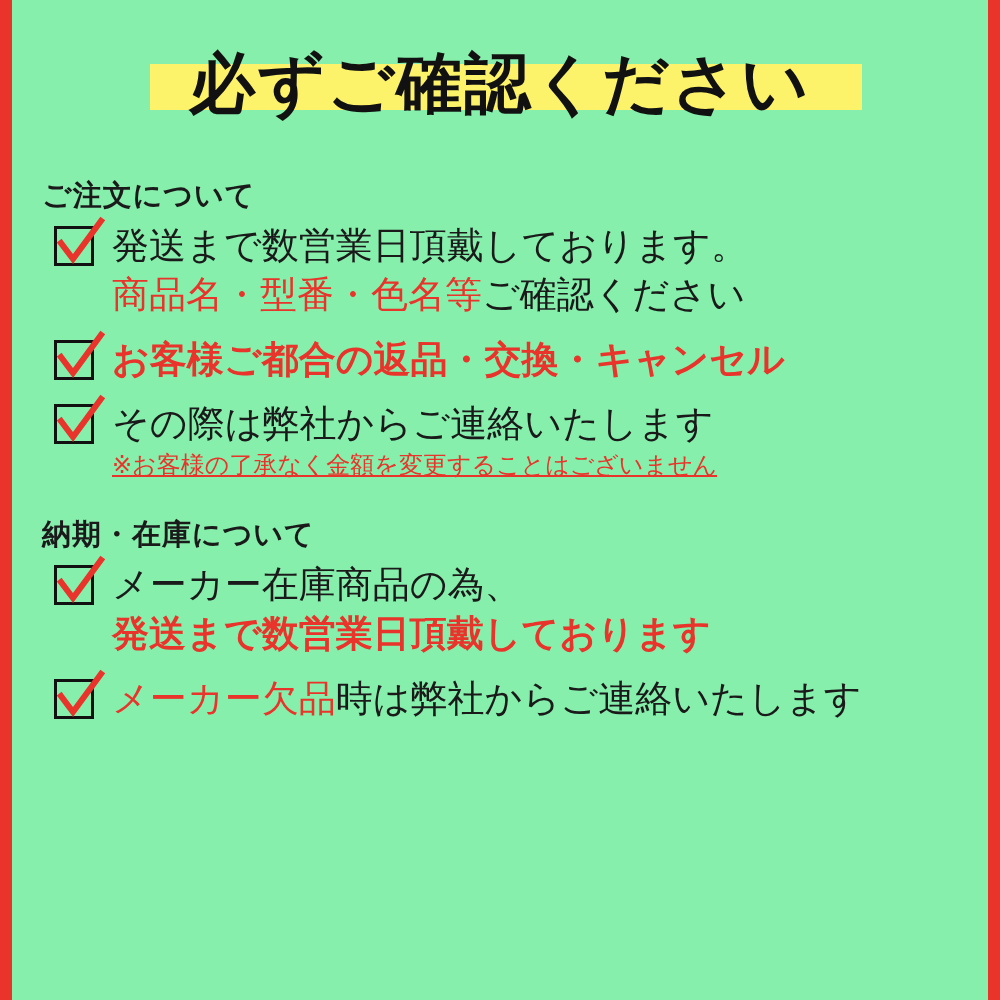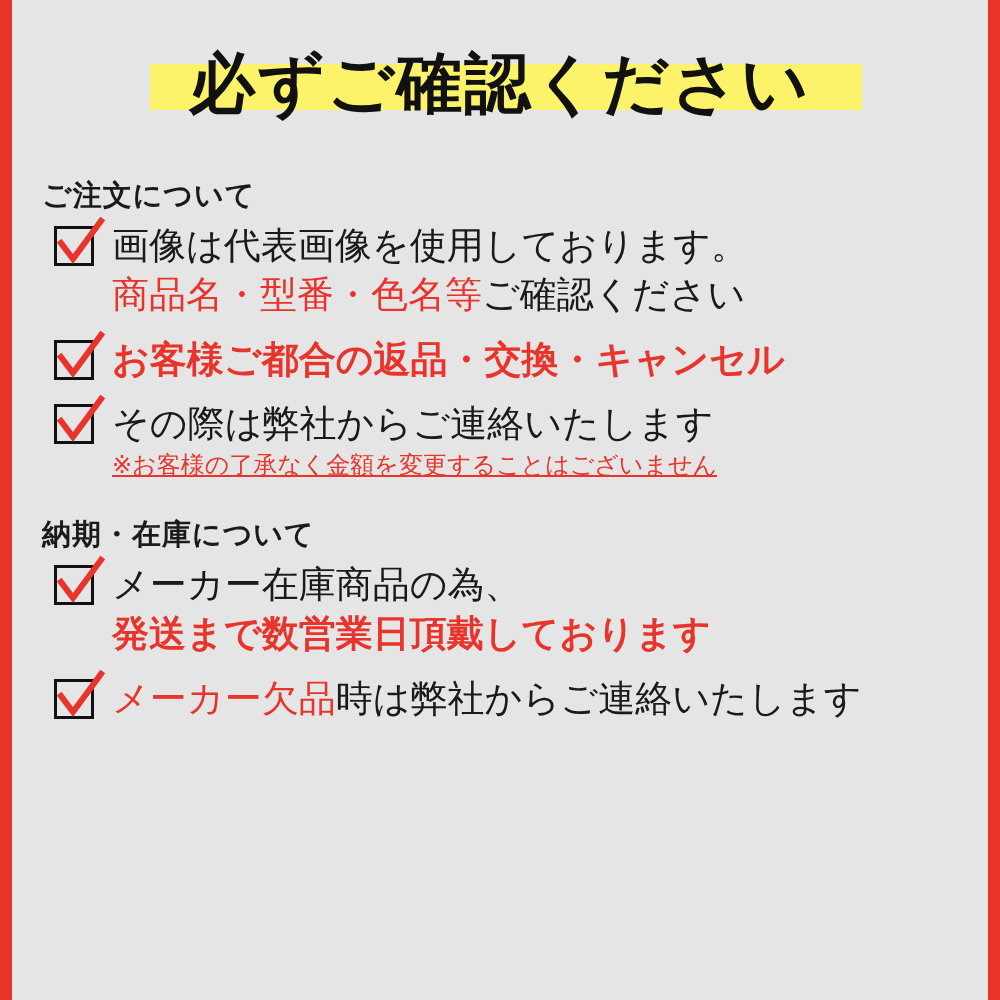--- a/index.html
+++ b/index.html
@@ -11,21 +11,21 @@
     height: 1000px;
     background: #ffffff;
     font-family: "DejaVu Sans", "Liberation Sans", sans-serif;
     overflow: hidden;
   }
   .page {
     position: relative;
     width: 1000px;
     height: 1000px;
     box-sizing: border-box;
-    background: #e5e5e5;
+    background: #86efac;
   }
   
   .edge {
     position: absolute;
     top: 0;
     width: 12px;
     height: 1000px;
     background: #e8342a;
   }
   .edge.left { left: 0; }
@@ -134,21 +134,21 @@
     </div>
 
     <div class="section-head" id="sec-order-head">ご注文について</div>
 
     <div class="item">
       <span class="check">
         <svg viewBox="0 0 52 52" aria-hidden="true">
           <polyline points="6,24 18,40 46,2" fill="none" stroke="#e8342a" stroke-width="6" stroke-linecap="square" stroke-linejoin="miter"></polyline>
         </svg>
       </span>
-      <div class="line">画像は代表画像を使用しております。</div>
+      <div class="line">発送まで数営業日頂戴しております。</div>
       <div class="line"><span class="seg-red">商品名・型番・色名等</span><span class="seg-black">ご確認ください</span></div>
     </div>
 
     <div class="item">
       <span class="check">
         <svg viewBox="0 0 52 52" aria-hidden="true">
           <polyline points="6,24 18,40 46,2" fill="none" stroke="#e8342a" stroke-width="6" stroke-linecap="square" stroke-linejoin="miter"></polyline>
         </svg>
       </span>
       <div class="line red bold">お客様ご都合の返品・交換・キャンセル</div>

